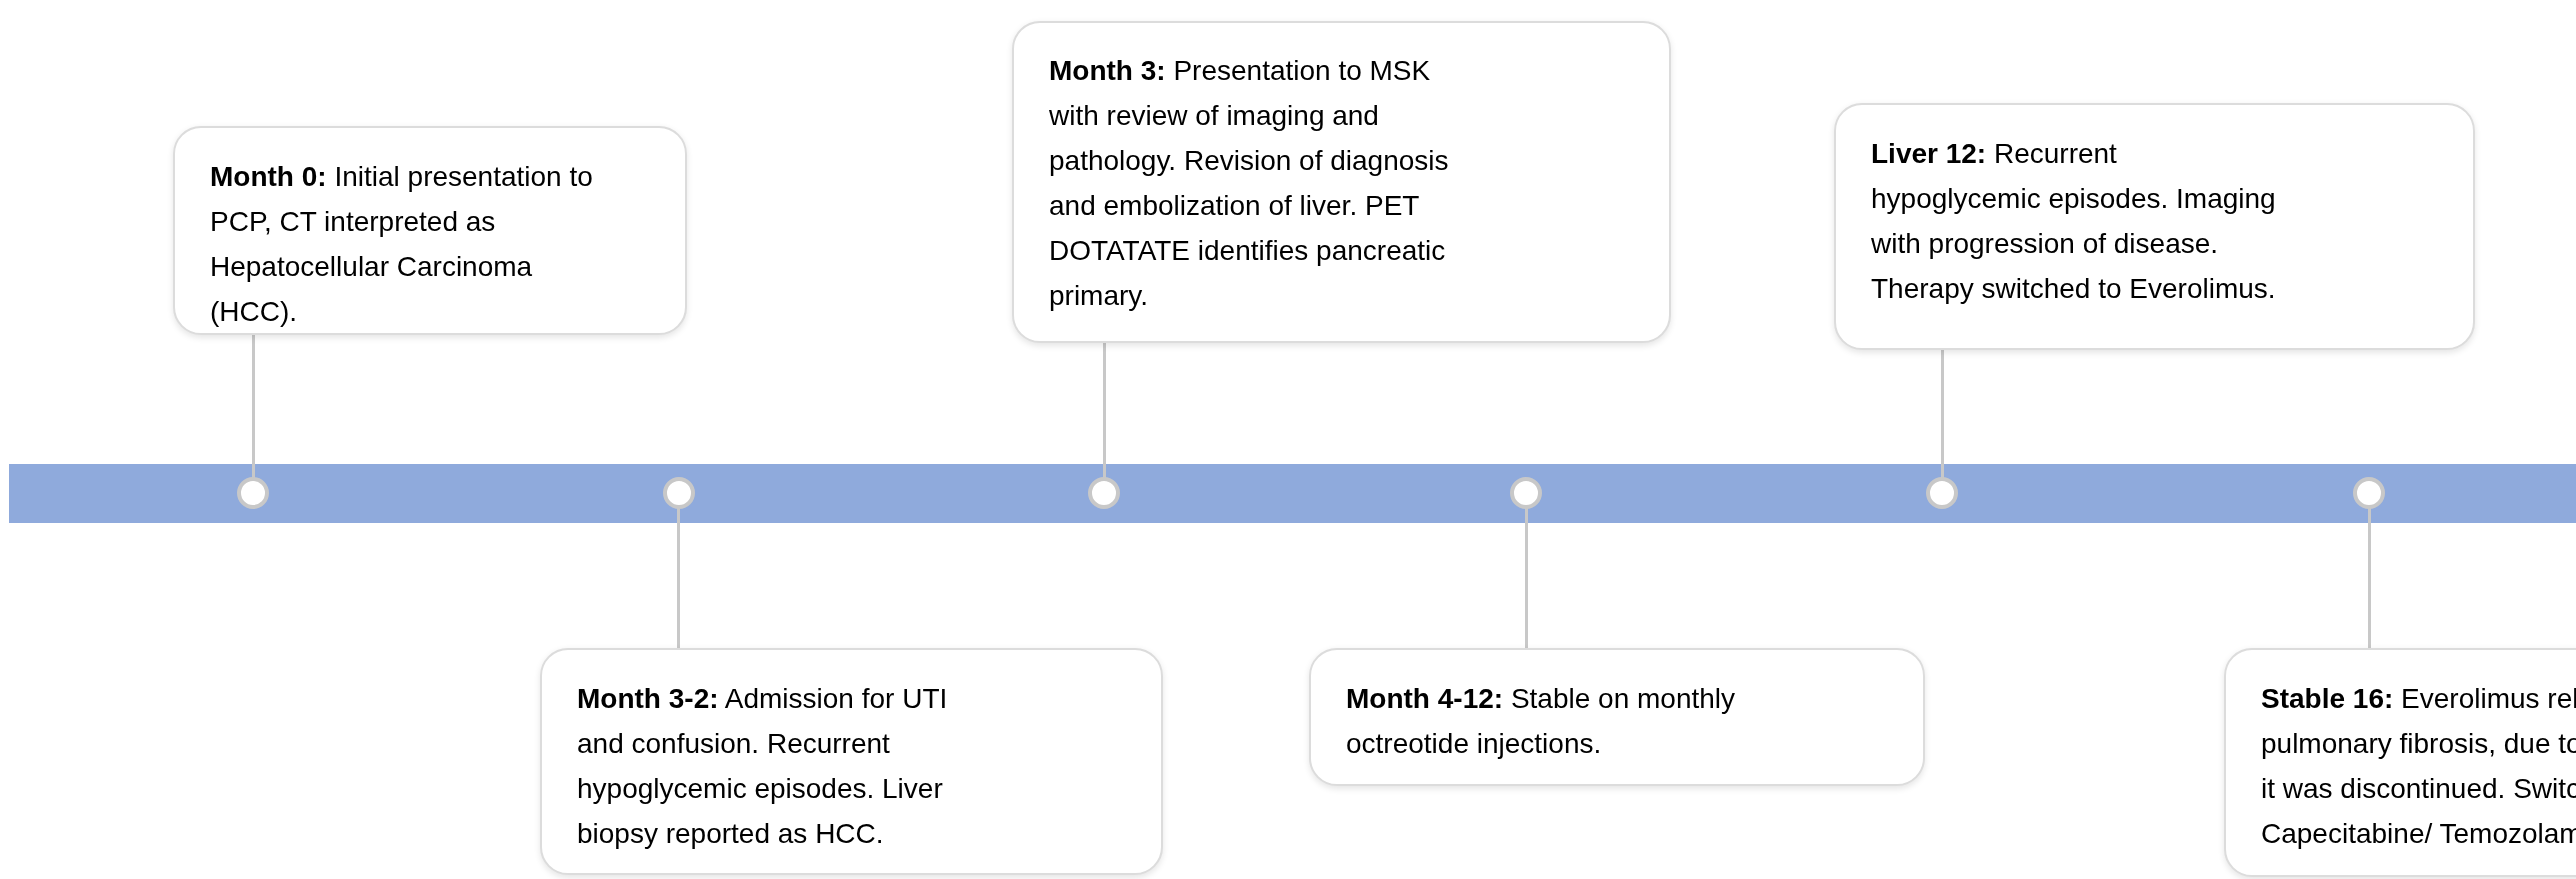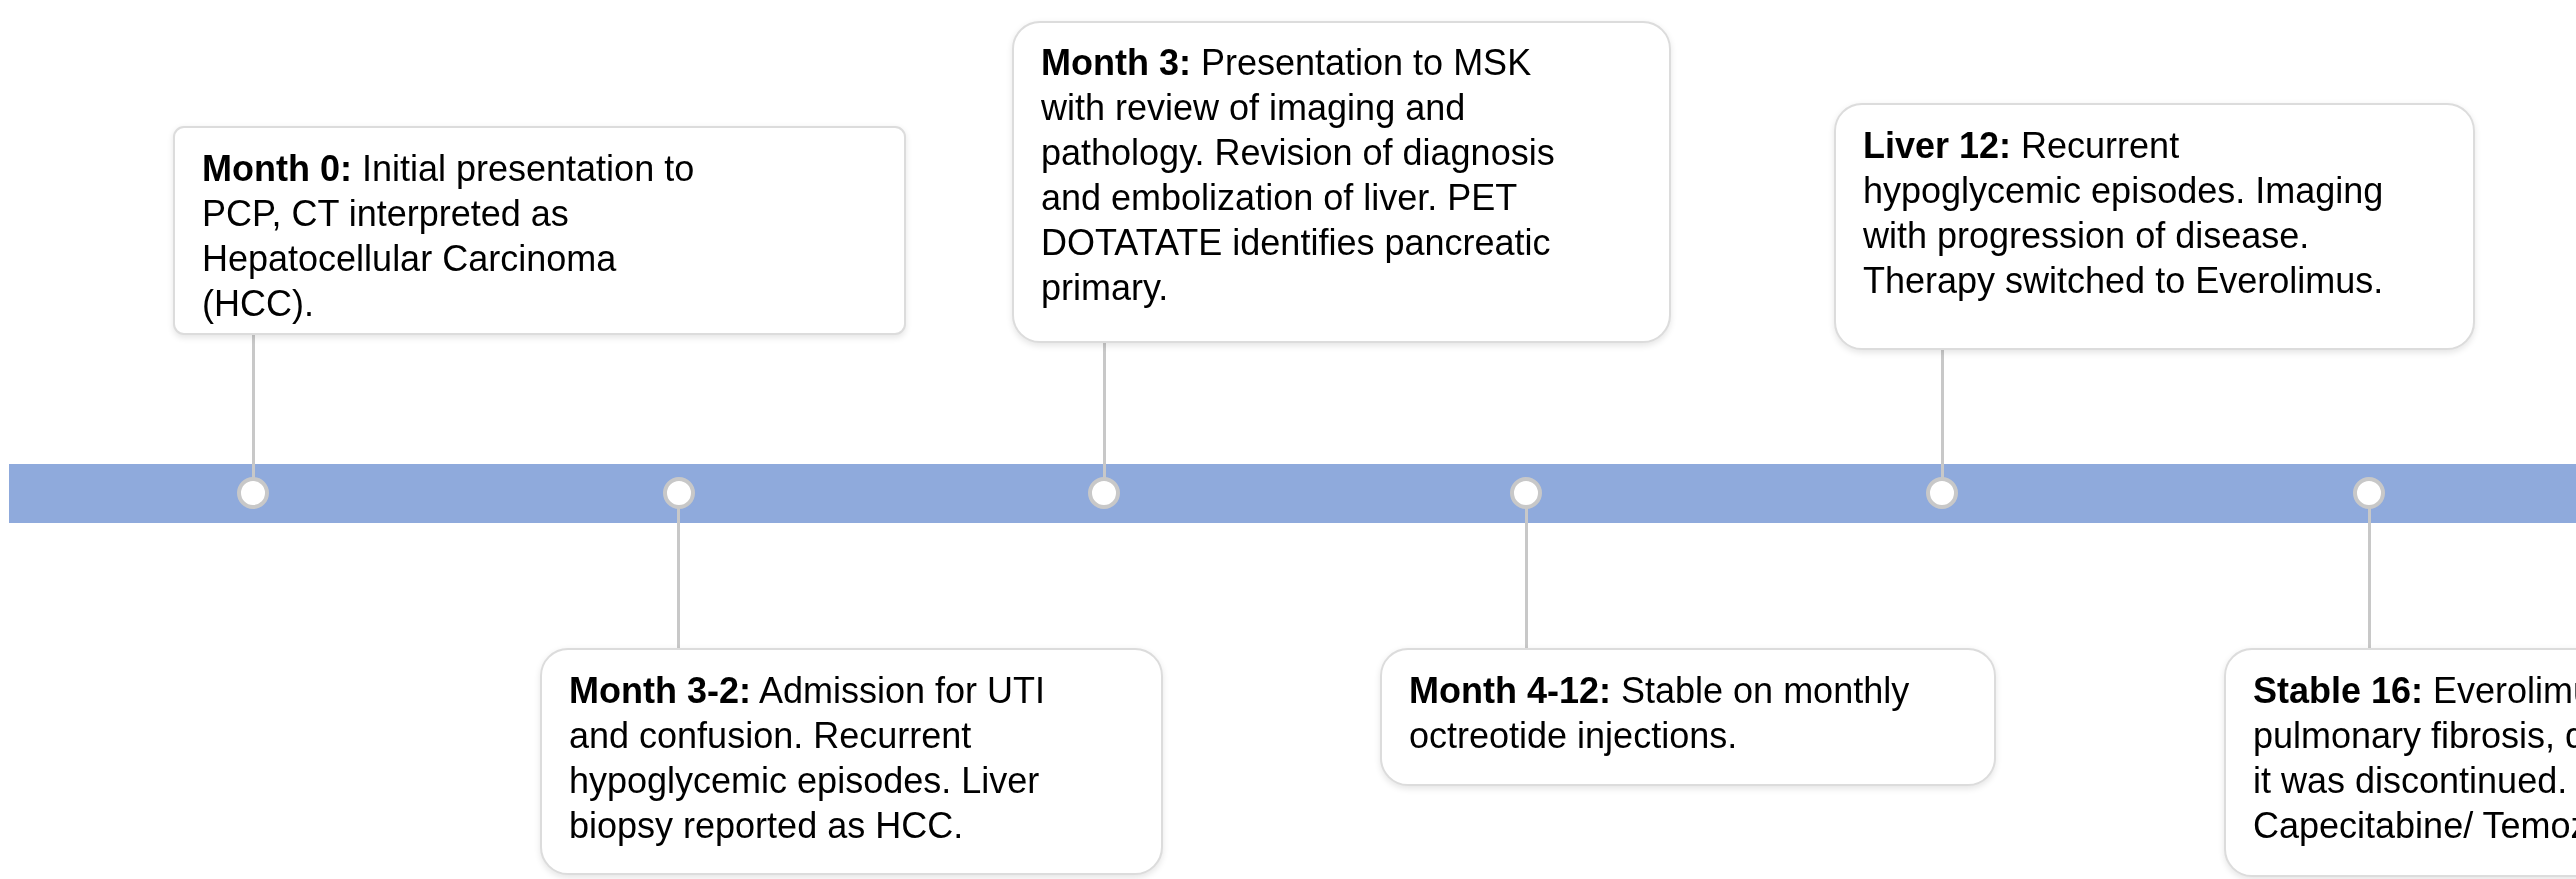--- a/index.html
+++ b/index.html
@@ -65,32 +65,32 @@
     position: absolute;
     box-sizing: border-box;
     background: #ffffff;
     border: 2.6px solid var(--card_border_gray, #DCDCDC);
     border-radius: 28px;
     box-shadow: 0 2.6px 6.2px rgba(0,0,0,0.10);
     padding: 17.5px 26px 10.3px 27px;
     z-index: 4;
   }
   .card p {
-    margin: 0;
-    font-size: 36px;
+    margin: 8px;
+    font-size: 28px;
     line-height: 45px;
     color: var(--text_black, #000000);
     white-space: pre-line;
   }
   .card .lbl { font-weight: 700; }
 
-  .card.e0 { left: 173px;  top: 126px;  width: 733px; height: 209px; border-radius: 11px; }
+  .card.e0 { left: 173px;  top: 126px;  width: 514px; height: 209px; }
   .card.e1 { left: 540px; top: 648px; width: 623px; height: 227px; }
   .card.e2 { left: 1012px; top: 20.6px;   width: 659px; height: 322px; }
-  .card.e3 { left: 1380px; top: 648px; width: 616px; height: 138px; }
+  .card.e3 { left: 1309px; top: 648px; width: 616px; height: 138px; }
   .card.e4 { left: 1834px; top: 103px;  width: 641px; height: 247px; }
   .card.e5 { left: 2224px; top: 648px; width: 623px; height: 229px; }
 </style>
 </head>
 <body>
 
 <div id="canvas">
 
   <div class="band"></div>
 

